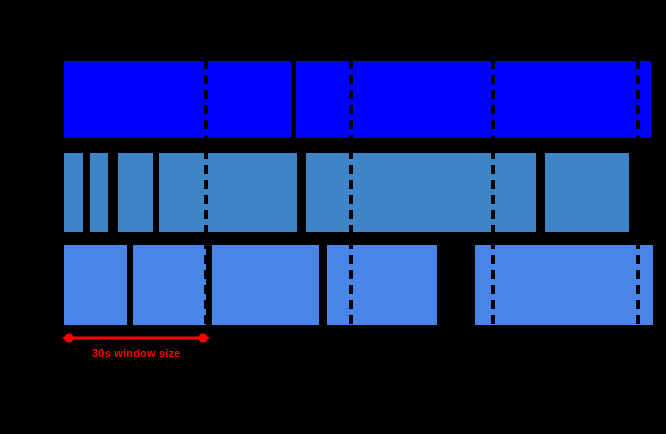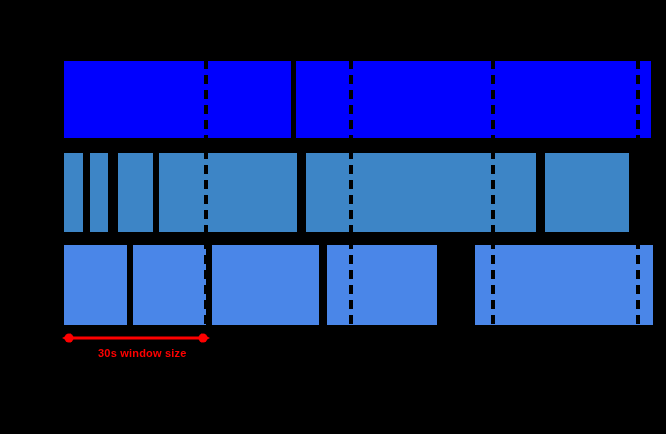--- a/index.html
+++ b/index.html
@@ -12,21 +12,21 @@
   }
   .chart-area{position:absolute;inset:0;}
   .seg{position:absolute;}
   .dash{
     position:absolute;
     top:60px;height:266px;width:4px;
     background:repeating-linear-gradient(180deg,#000 0 9px,transparent 9px 15px);
   }
   .window-arrow{position:absolute;left:58px;top:328px;width:156px;height:20px;}
   .window-label{
-    position:absolute;left:98px;top:347px;
+    position:absolute;left:92px;top:347px;
     font-size:11px;font-weight:bold;letter-spacing:0.2px;
   }
 </style>
 </head>
 <body>
 
 <div class="canvas">
   <div class="chart-area">
       <div class="seg" style="left: 64px; top: 61px; width: 227px; height: 77px; background: rgb(0, 0, 254);"></div>
       <div class="seg" style="left: 296px; top: 61px; width: 355px; height: 77px; background: rgb(0, 0, 254);"></div>

